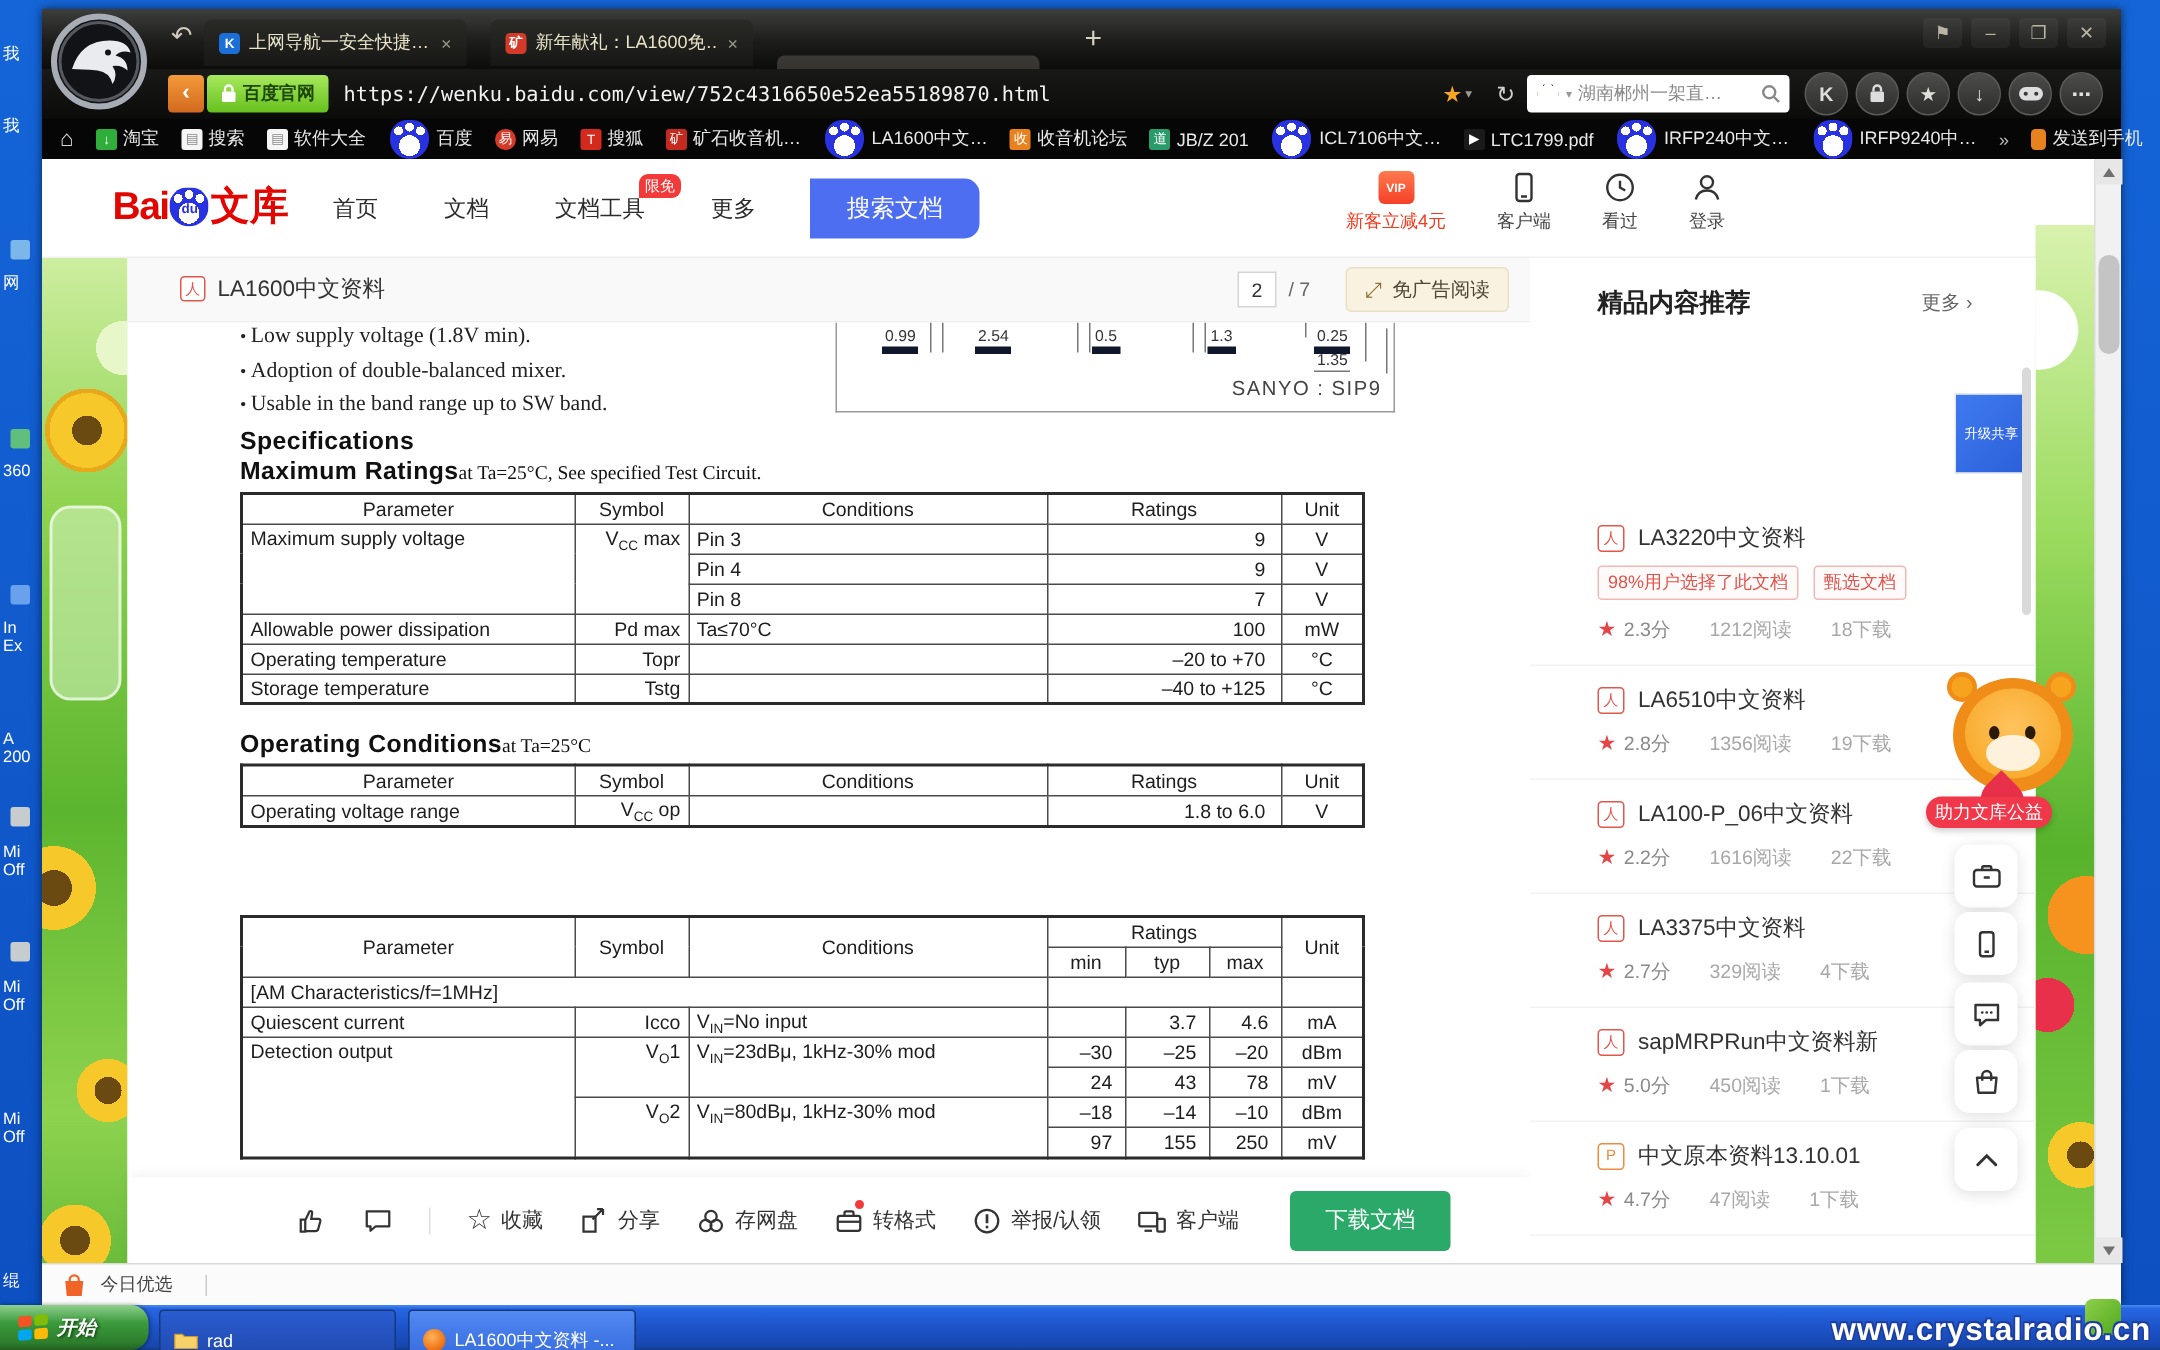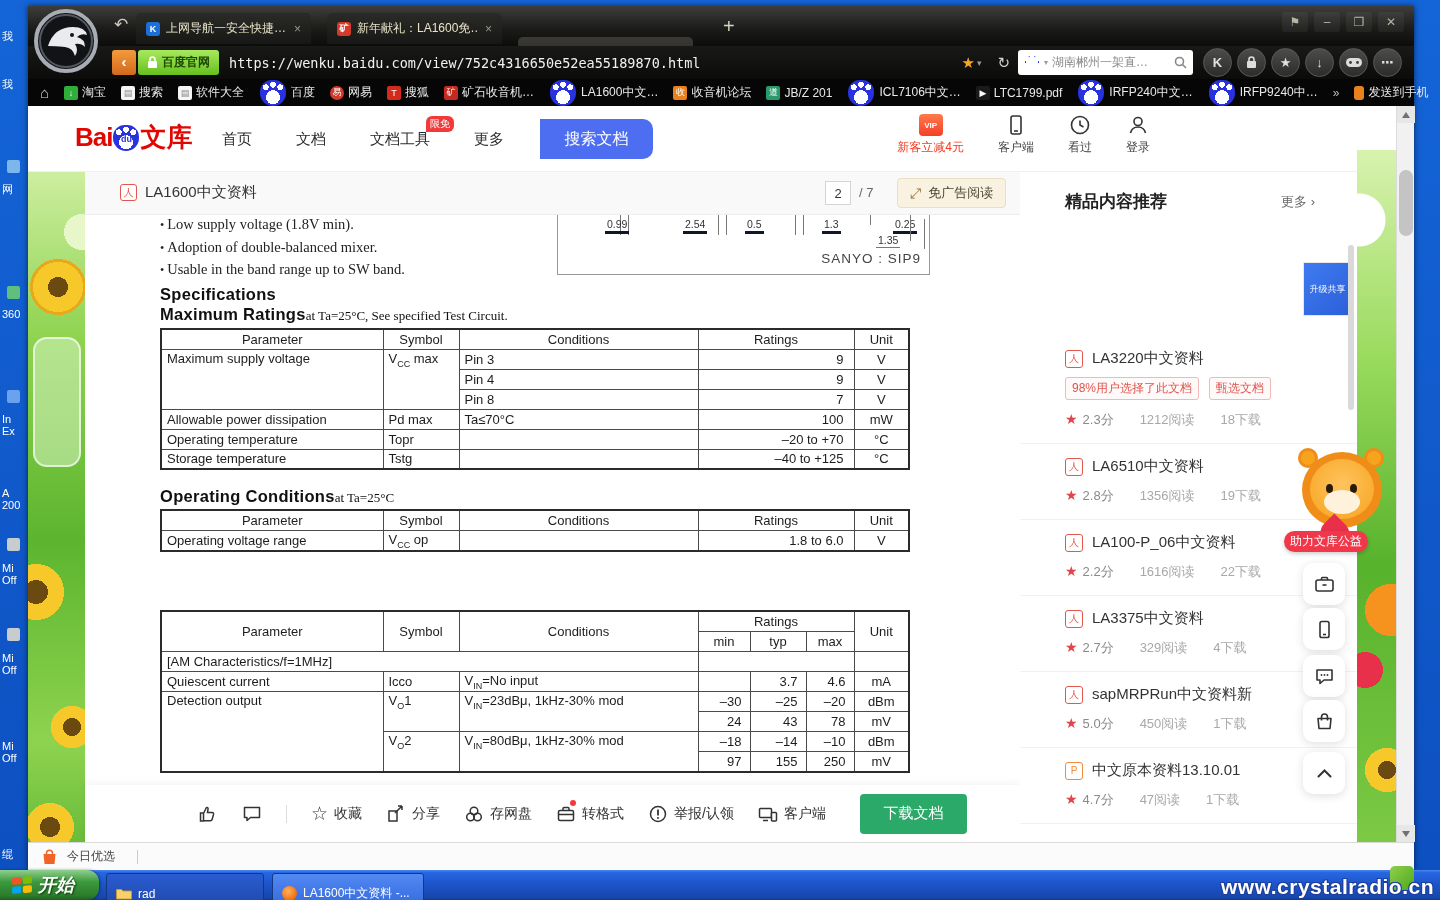--- a/index.html
+++ b/index.html
@@ -95,32 +95,32 @@
   .page-box { position:absolute; left:740px; top:9px; width:26px; height:24px; border:1px solid #d4d4d4; background:#fff; text-align:center; line-height:23px; font-size:13px; color:#333; }
   .page-total { position:absolute; left:774px; top:13px; font-size:13px; color:#666; }
   .adfree-btn { position:absolute; left:812px; top:6px; height:30px; background:#f9f2e0; border:1px solid #eadfc2; border-radius:4px; display:flex; align-items:center; gap:7px; padding:0 12px; font-size:13px; color:#4f4736; }
   .adfree-btn .g { color:#8a6d2f; font-size:14px; }
 
   
   .doc-content { position:absolute; left:57px; top:109px; width:935px; height:570px; background:#fff; overflow:hidden; color:#222; }
   .bullet { position:absolute; left:75px; font-family:"Liberation Serif","DejaVu Serif",serif; font-size:14.5px; }
   .bullet::before { content:"•  "; font-size:12px; }
   .pkg { position:absolute; left:472px; top:0; width:373px; height:60px; border-left:1px solid #999; border-right:1px solid #999; border-bottom:1px solid #999; font-size:10.5px; color:#333; }
-  .dim { position:absolute; top:3px; border-bottom:3px solid #0f172a; padding:0 2px 1px;margin-left:17px; }
+  .dim { position:absolute; top:3px; border-bottom:5px solid #0f172a; padding:0 2px 1px; }
   .tick { position:absolute; top:0; height:20px; border-left:1px solid #777; }
   .dimb { position:absolute; border-bottom:1px solid #777; padding:0 2px 1px; }
   .pkg-label { position:absolute; right:8px; top:36px; font-size:13.5px; letter-spacing:1px; color:#444; }
   .h1 { position:absolute; left:75px; font-size:16.5px; font-weight:bold; color:#101010; letter-spacing:.3px; }
   .hnote { font-weight:normal; font-size:13px; font-family:"Liberation Serif","DejaVu Serif",serif; letter-spacing:0; }
   table.spec { position:absolute; left:75px; border-collapse:collapse; table-layout:fixed; width:748px; font-size:13px; color:#1d1d1d; }
   table.spec th, table.spec td { border:1px solid #4a4a4a; height:20px; padding:1px 5px; font-weight:normal; overflow:hidden; white-space:nowrap; }
   table.spec { border:2px solid #2b2b2b; }
   th { text-align:center; }
   td.pa { text-align:left; }
-  td.sy { text-align:left; }
+  td.sy { text-align:right; }
   td.co { text-align:left; }
   td.va { text-align:right; padding-right:10px !important; }
   td.un { text-align:center; }
   td.nm { text-align:right; padding-right:8px !important; }
   sub { font-size:9px; }
   .t3 td, .t3 th { height:21px; }
 
   
   .action-bar { position:absolute; left:57px; top:679px; width:935px; height:57px; background:#fff; box-shadow:0 -2px 8px rgba(0,0,0,.05); display:flex; align-items:center; justify-content:center; gap:24px; transform-origin:center; padding-left:60px; }
   .ab-item { display:flex; align-items:center; gap:6px; font-size:14px; color:#333; position:relative; }
@@ -172,21 +172,21 @@
 
   
   .statusbar { position:absolute; left:0; top:836px; width:100%; height:28px; background:#fbfbfb; border-top:1px solid #d9d9d9; display:flex; align-items:center; padding:0 14px; gap:10px; }
   .bag-ico { width:15px; height:16px; }
   .status-text { font-size:12px; color:#444; }
   .st-sep { width:1px; height:14px; background:#ccc; margin-left:12px; }
 
   
   .taskbar { position:absolute; left:0; top:870px; width:1440px; height:30px; background:linear-gradient(180deg,#4a8af0 0%,#2767e3 8%,#1e55cc 45%,#1747ae 92%,#123a85 100%); }
   .startbtn { position:absolute; left:0; top:0; width:99px; height:30px; border-radius:0 12px 12px 0; background:linear-gradient(180deg,#8ed08e,#3b9a3b 40%,#2c7d2c 85%,#225f22); display:flex; align-items:center; gap:6px; padding:0 12px; box-shadow:1px 0 3px rgba(0,0,0,.4); }
-  .startbtn .st { color:#fff; font-size:18px; font-weight:bold; font-style:italic; text-shadow:1px 1px 2px #0a3a0a; }
+  .startbtn .st { color:#fff; font-size:13px; font-weight:bold; font-style:italic; text-shadow:1px 1px 2px #0a3a0a; }
   .taskbtn { position:absolute; top:3px; height:41px; border-radius:3px; display:flex; align-items:center; gap:6px; padding:0 9px; font-size:12px; color:#fff; border:1px solid #16387e; white-space:nowrap; overflow:hidden; }
   .taskbtn.t1 { left:106px; width:158px; background:linear-gradient(180deg,#2a5cd0,#1d44a4); }
   .taskbtn.t2 { left:272px; width:152px; background:linear-gradient(180deg,#5289f2,#2f63d8); }
   .folder-ico { width:16px; height:13px; }
   .lb-ico { width:15px; height:15px; border-radius:50%; background:radial-gradient(circle at 40% 35%,#ffb25e,#f07818 60%,#c85a08); }
 
   
   .watermark { position:absolute; right:0; bottom:2px; width:400px; text-align:right; z-index:60; pointer-events:none; }
   .wm-chip { position:absolute; right:26px; top:-10px; width:24px; height:24px; border-radius:5px; background:linear-gradient(135deg,#8fd04a,#4ea81e); }
   .wm1 { position:relative; font-size:39px; font-weight:900; color:#fff; letter-spacing:3px; line-height:40px; padding-right:4px;
@@ -436,21 +436,21 @@
 
       <div class="doc-content">
         <div class="bullet" style="top:1px">Low supply voltage (1.8V min).</div>
         <div class="bullet" style="top:24px">Adoption of double-balanced mixer.</div>
         <div class="bullet" style="top:46px">Usable in the band range up to SW band.</div>
 
         <div class="pkg">
           <span class="tick" style="left:62px"></span>
             <span class="tick" style="left:70px"></span>
           <span class="dim" style="left:30px">0.99</span>
-          <span class="dim" style="left:108px">2.54</span>
+          <span class="dim" style="left:92px">2.54</span>
           <span class="tick" style="left:160px"></span>
             <span class="tick" style="left:168px"></span>
           <span class="dim" style="left:170px">0.5</span>
           <span class="tick" style="left:237px"></span>
             <span class="tick" style="left:245px"></span>
           <span class="dim" style="left:247px">1.3</span>
           <span class="tick" style="left:312px;height:10px"></span>
           <span class="dim" style="left:318px">0.25</span>
           <span class="tick" style="left:352px;height:26px"></span>
           <span class="dimb" style="left:318px;top:19px">1.35</span>

